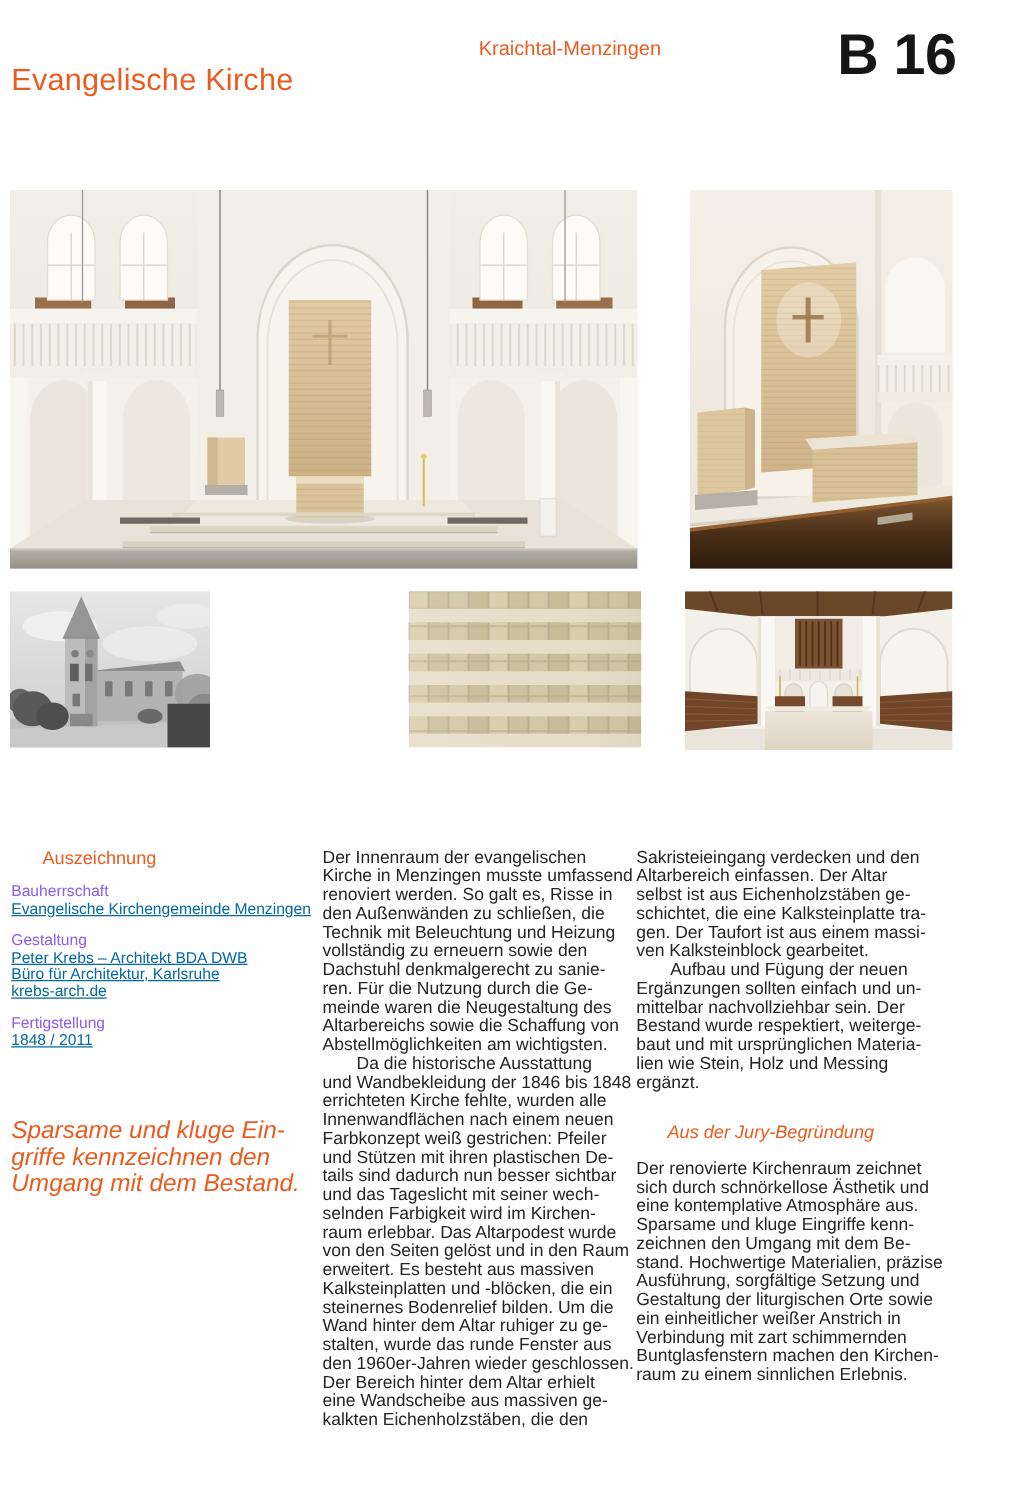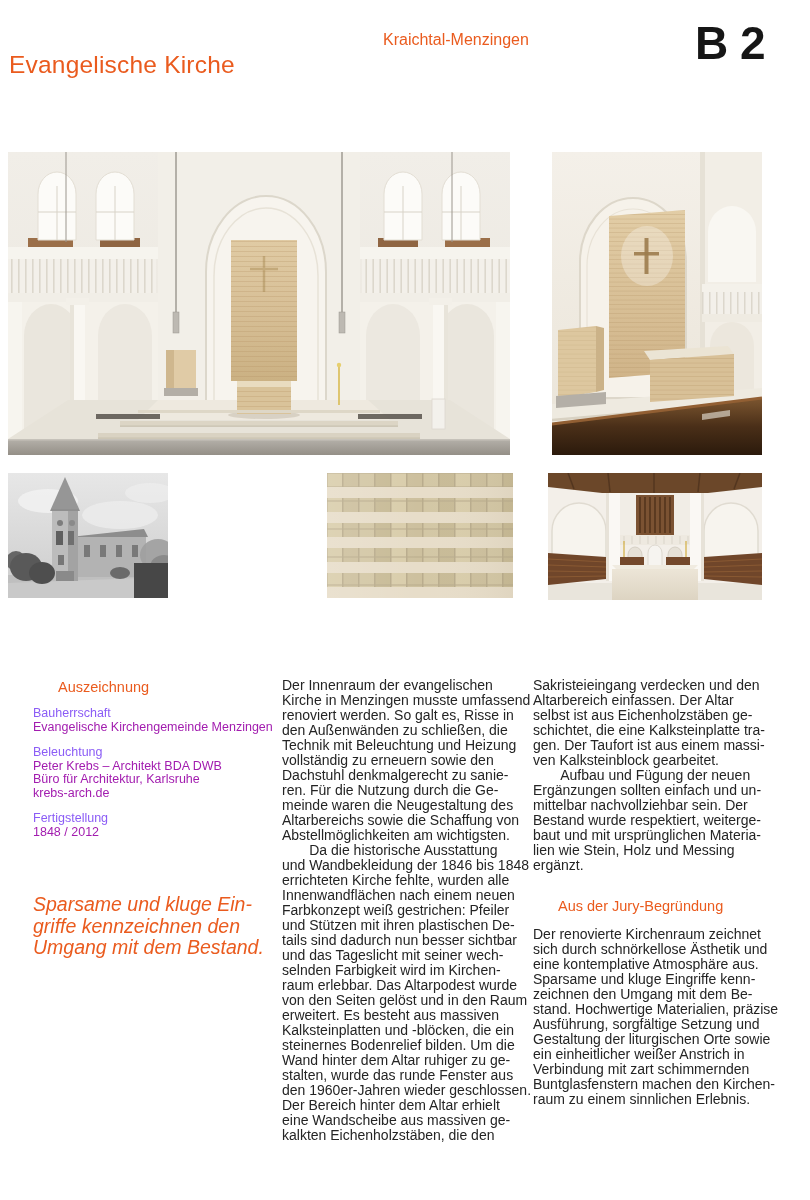--- a/index.html
+++ b/index.html
@@ -10,43 +10,43 @@
   .title{left:9px;top:27px;font-size:24.5px;line-height:1.1;font-weight:500;letter-spacing:.2px;margin-top:25px;}
   .location{left:383px;top:31px;font-size:16px;font-weight:500;}
   .code{left:640px;top:16px;width:125px;text-align:right;font-size:46px;font-weight:bold;color:#161616;letter-spacing:-.5px;}
   figure{position:absolute;margin:0;padding:0;}
   figure svg{display:block;}
   .photo-main{left:8px;top:152px;}
   .photo-altar{left:552px;top:152px;}
   .photo-ext{left:8px;top:473px;}
   .photo-masonry{left:327px;top:473px;}
   .photo-nave{left:548px;top:473px;}
-  .col{position:absolute;top:678px;margin-left:24px;}
+  .col{position:absolute;top:678px;}
   .col1{left:9px;width:245px;}
   .col2{left:258px;width:250px;}
   .col3{left:509px;width:252px;}
   h1,h2,h3{margin:0;font-weight:500;}
   .sec-head{font-size:14.5px;line-height:18px;text-indent:25px;color:#EA5B1E;}
   .col1 .sec-head{margin-bottom:11px;}
   .col2 .sec-head{margin-bottom:9px;}
-  .col3 .sec-head{margin:24px 0 12px;}
+  .col3 .sec-head{margin:24px 0 12px;font-style:italic;}
   .body{margin:0;font-size:14px;line-height:15px;white-space:pre-wrap;color:#242424;}
   .field{margin-bottom:12px;font-size:12.5px;line-height:13.5px;}
   .field .label{color:#8b5cf6;}
-  .field .value{white-space:pre-wrap;color:#a21caf;}
+  .field .value{white-space:pre-wrap;color:#0369a1;text-decoration:underline;}
   .quote{margin:55px 0 0;font-size:19.5px;line-height:21.5px;color:#EA5B1E;white-space:pre-wrap;font-weight:500;font-style:italic;}
 </style>
 </head>
 <body>
 
 <div class="page">
 
   <h1 class="abs title orange">Evangelische Kirche</h1>
   <div class="abs location orange">Kraichtal-Menzingen</div>
-  <div class="abs code">B 2</div>
+  <div class="abs code">B 16</div>
 
   <figure class="photo-main" aria-label="Weißer Kirchenraum mit Altarbereich und Holzwand">
     <svg viewBox="0 0 502 303" width="502" height="303">
       <defs>
         <linearGradient id="mwall" x1="0" y1="0" x2="0" y2="1">
           <stop offset="0" stop-color="#f1eee8"></stop>
             <stop offset="0.7" stop-color="#ece8e0"></stop>
             <stop offset="1" stop-color="#e3dfd5"></stop>
         </linearGradient>
         <linearGradient id="mwood" x1="0" y1="0" x2="0" y2="1">
@@ -319,28 +319,28 @@
     </svg>
   </figure>
 
   <section class="col col1">
     <h2 class="sec-head">Auszeichnung</h2>
     <div class="field">
       <div class="label">Bauherrschaft</div>
       <div class="value">Evangelische Kirchengemeinde Menzingen</div>
     </div>
     <div class="field">
-      <div class="label">Beleuchtung</div>
+      <div class="label">Gestaltung</div>
       <div class="value">Peter Krebs – Architekt BDA DWB
 Büro für Architektur, Karlsruhe
 krebs-arch.de</div>
     </div>
     <div class="field">
       <div class="label">Fertigstellung</div>
-      <div class="value">1848 / 2012</div>
+      <div class="value">1848 / 2011</div>
     </div>
     <p class="quote">Sparsame und kluge Ein-
 griffe kennzeichnen den
 Umgang mit dem Bestand.</p>
   </section>
 
   <section class="col col2">
     <p class="body">Der Innenraum der evangelischen
 Kirche in Menzingen musste umfassend
 renoviert werden. So galt es, Risse in

